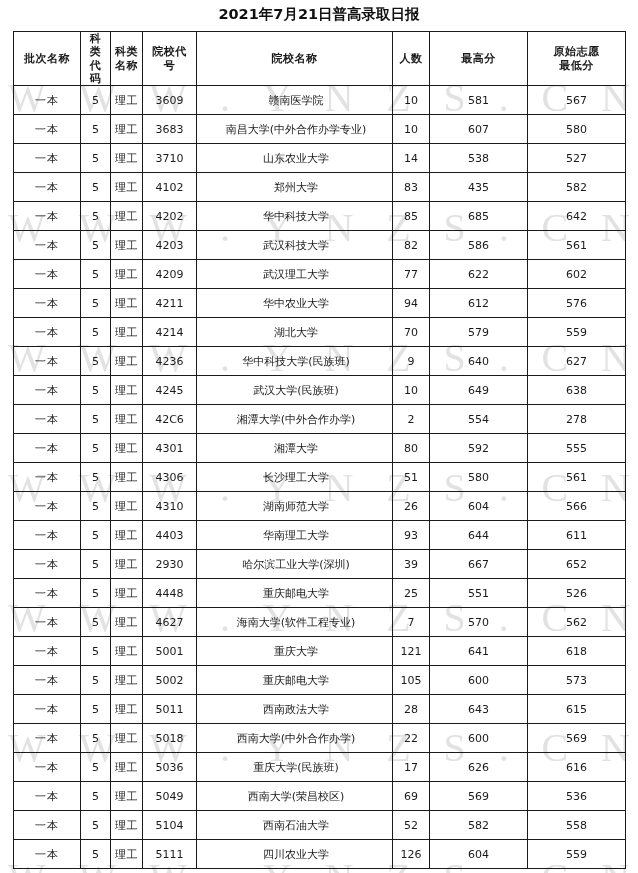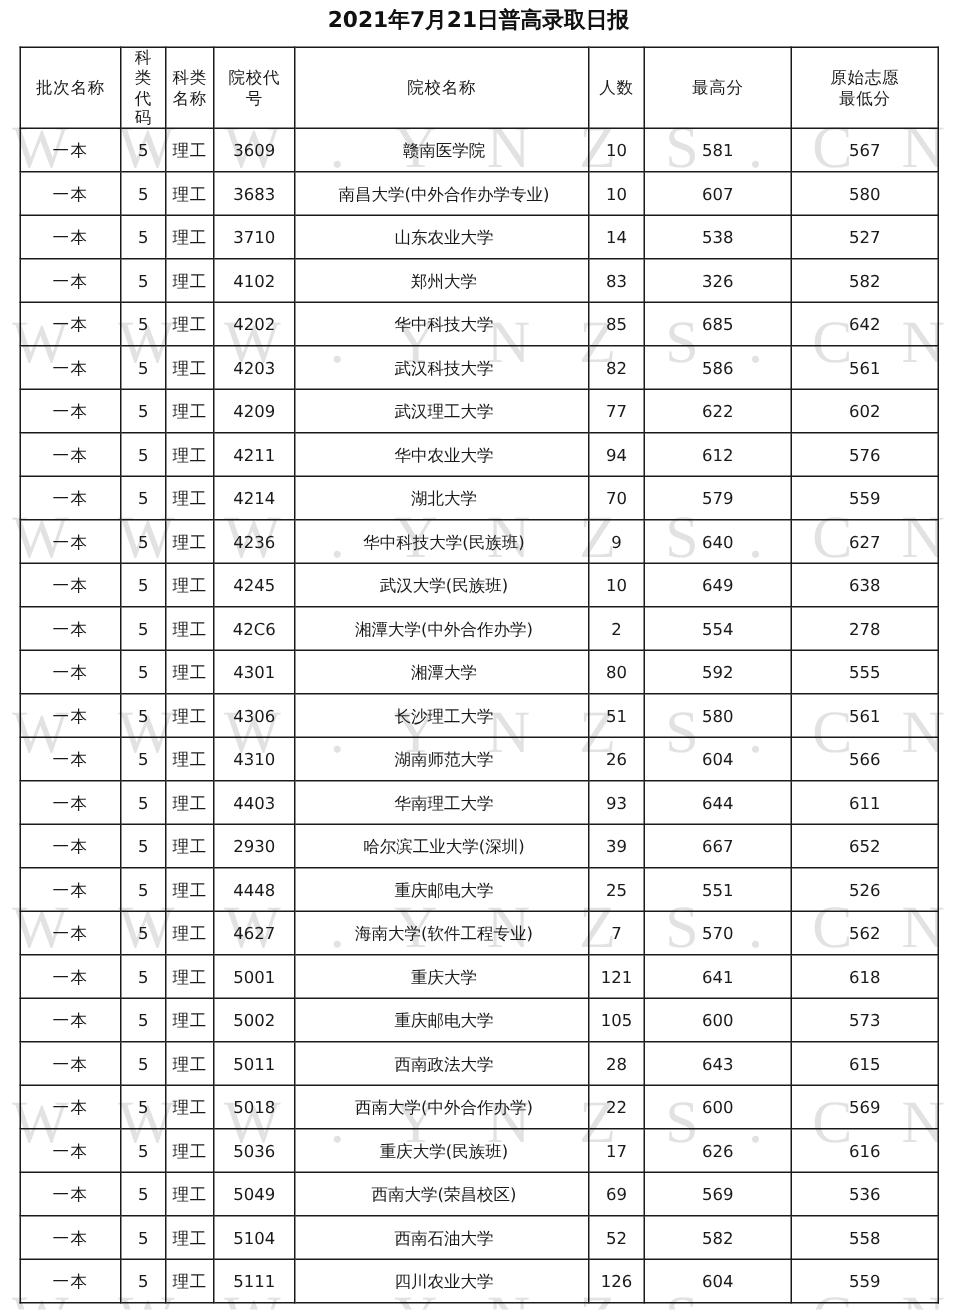--- a/index.html
+++ b/index.html
@@ -73,21 +73,21 @@
   table#report-table th,
   table#report-table td {
     border: 1px solid #1a1a1a;
     background: transparent;
     font-size: 11px;
     color: #1a1a1a;
     padding: 0 4px;
     line-height: 1.25;
   }
   table#report-table thead th {
-    font-weight: normal;
+    font-weight: bold;
     text-align: center;
     height: 41px;
     vertical-align: middle;
     font-size: 11px;
     letter-spacing: 0.5px;
   }
   table#report-table tbody td {
     height: 29px;
     vertical-align: middle;
     text-align: center;
@@ -290,21 +290,21 @@
             <td class="cell-num">538</td>
             <td class="cell-num">527</td>
           </tr>
           <tr>
             <td class="cell-batch">一本</td>
             <td class="cell-num">5</td>
             <td class="cell-subject">理工</td>
             <td class="cell-code">4102</td>
             <td class="cell-name">郑州大学</td>
             <td class="cell-num">83</td>
-            <td class="cell-num">326</td>
+            <td class="cell-num">435</td>
             <td class="cell-num">582</td>
           </tr>
           <tr>
             <td class="cell-batch">一本</td>
             <td class="cell-num">5</td>
             <td class="cell-subject">理工</td>
             <td class="cell-code">4202</td>
             <td class="cell-name">华中科技大学</td>
             <td class="cell-num">85</td>
             <td class="cell-num">685</td>

